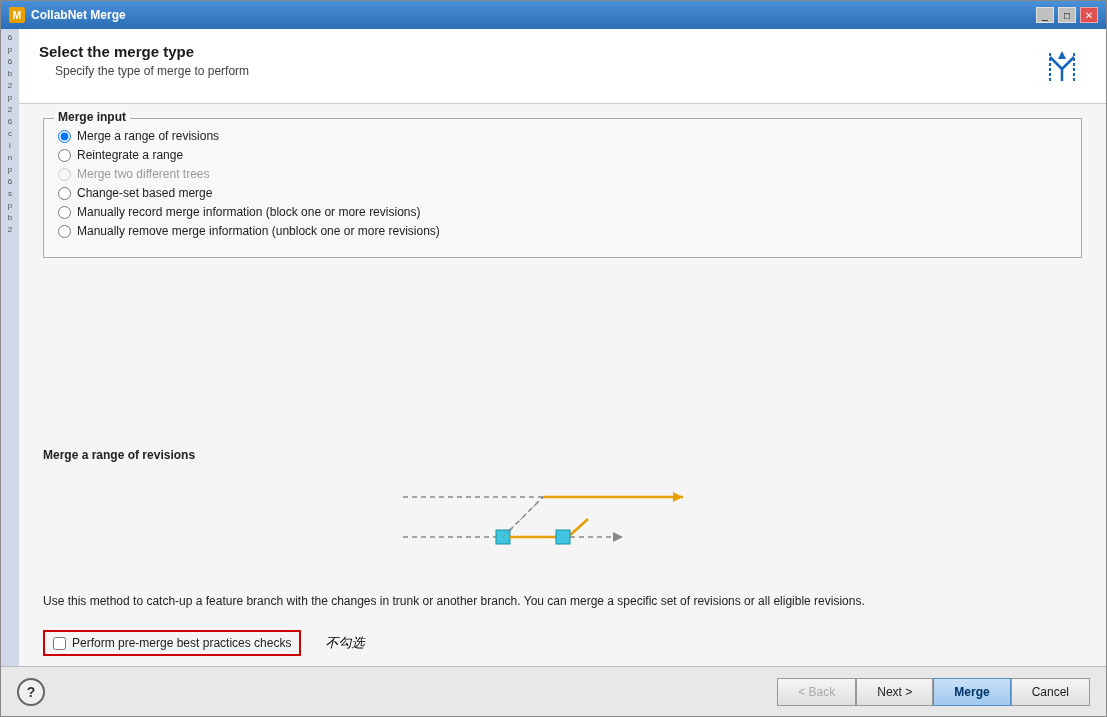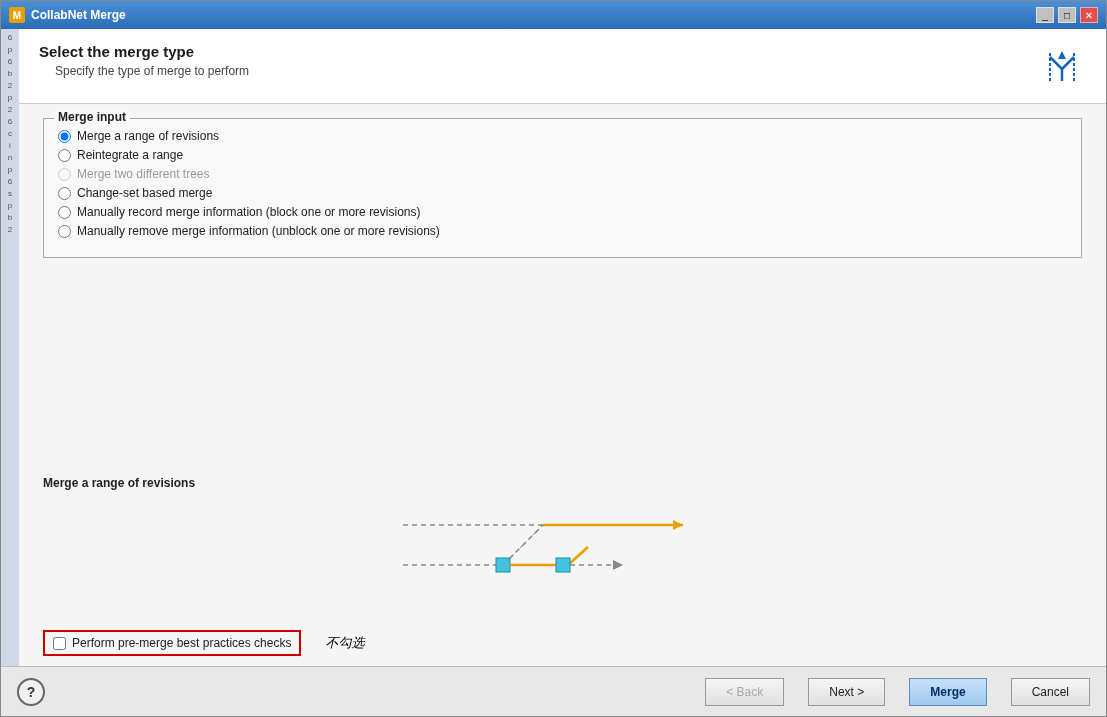--- a/index.html
+++ b/index.html
@@ -255,21 +255,21 @@
       font-size: 14px;
       font-weight: bold;
       color: #333;
       cursor: pointer;
       display: flex;
       align-items: center;
       justify-content: center;
     }
     .footer-right {
       display: flex;
-      gap: 24px;
+      gap: 0;
     }
     .btn {
       padding: 6px 20px;
       font-size: 12px;
       border: 1px solid #999;
       background: linear-gradient(to bottom, #f5f5f5, #e0e0e0);
       cursor: pointer;
       color: #222;
       min-width: 70px;
     }
@@ -405,20 +405,21 @@
 
               <line x1="167" y1="60" x2="220" y2="60" stroke="#888" stroke-width="1.5" stroke-dasharray="5,4"></line>
 
               <polygon points="220,60 210,55 210,65" fill="#888"></polygon>
 
               <line x1="100" y1="60" x2="140" y2="20" stroke="#888" stroke-width="1" stroke-dasharray="3,3"></line>
             </svg>
           </div>
         </div>
 
+        <div class="description-text">Use this method to catch-up a feature branch with the changes in trunk or another branch.  You can merge a specific set of revisions or all eligible revisions.</div>
 
         <div class="bottom-section">
           <div class="checkbox-container">
             <input type="checkbox" id="best-practices" style="">
             <label for="best-practices">Perform pre-merge best practices checks</label>
           </div>
           <span class="annotation-text">不勾选</span>
         </div>
       </div>
     </div>

